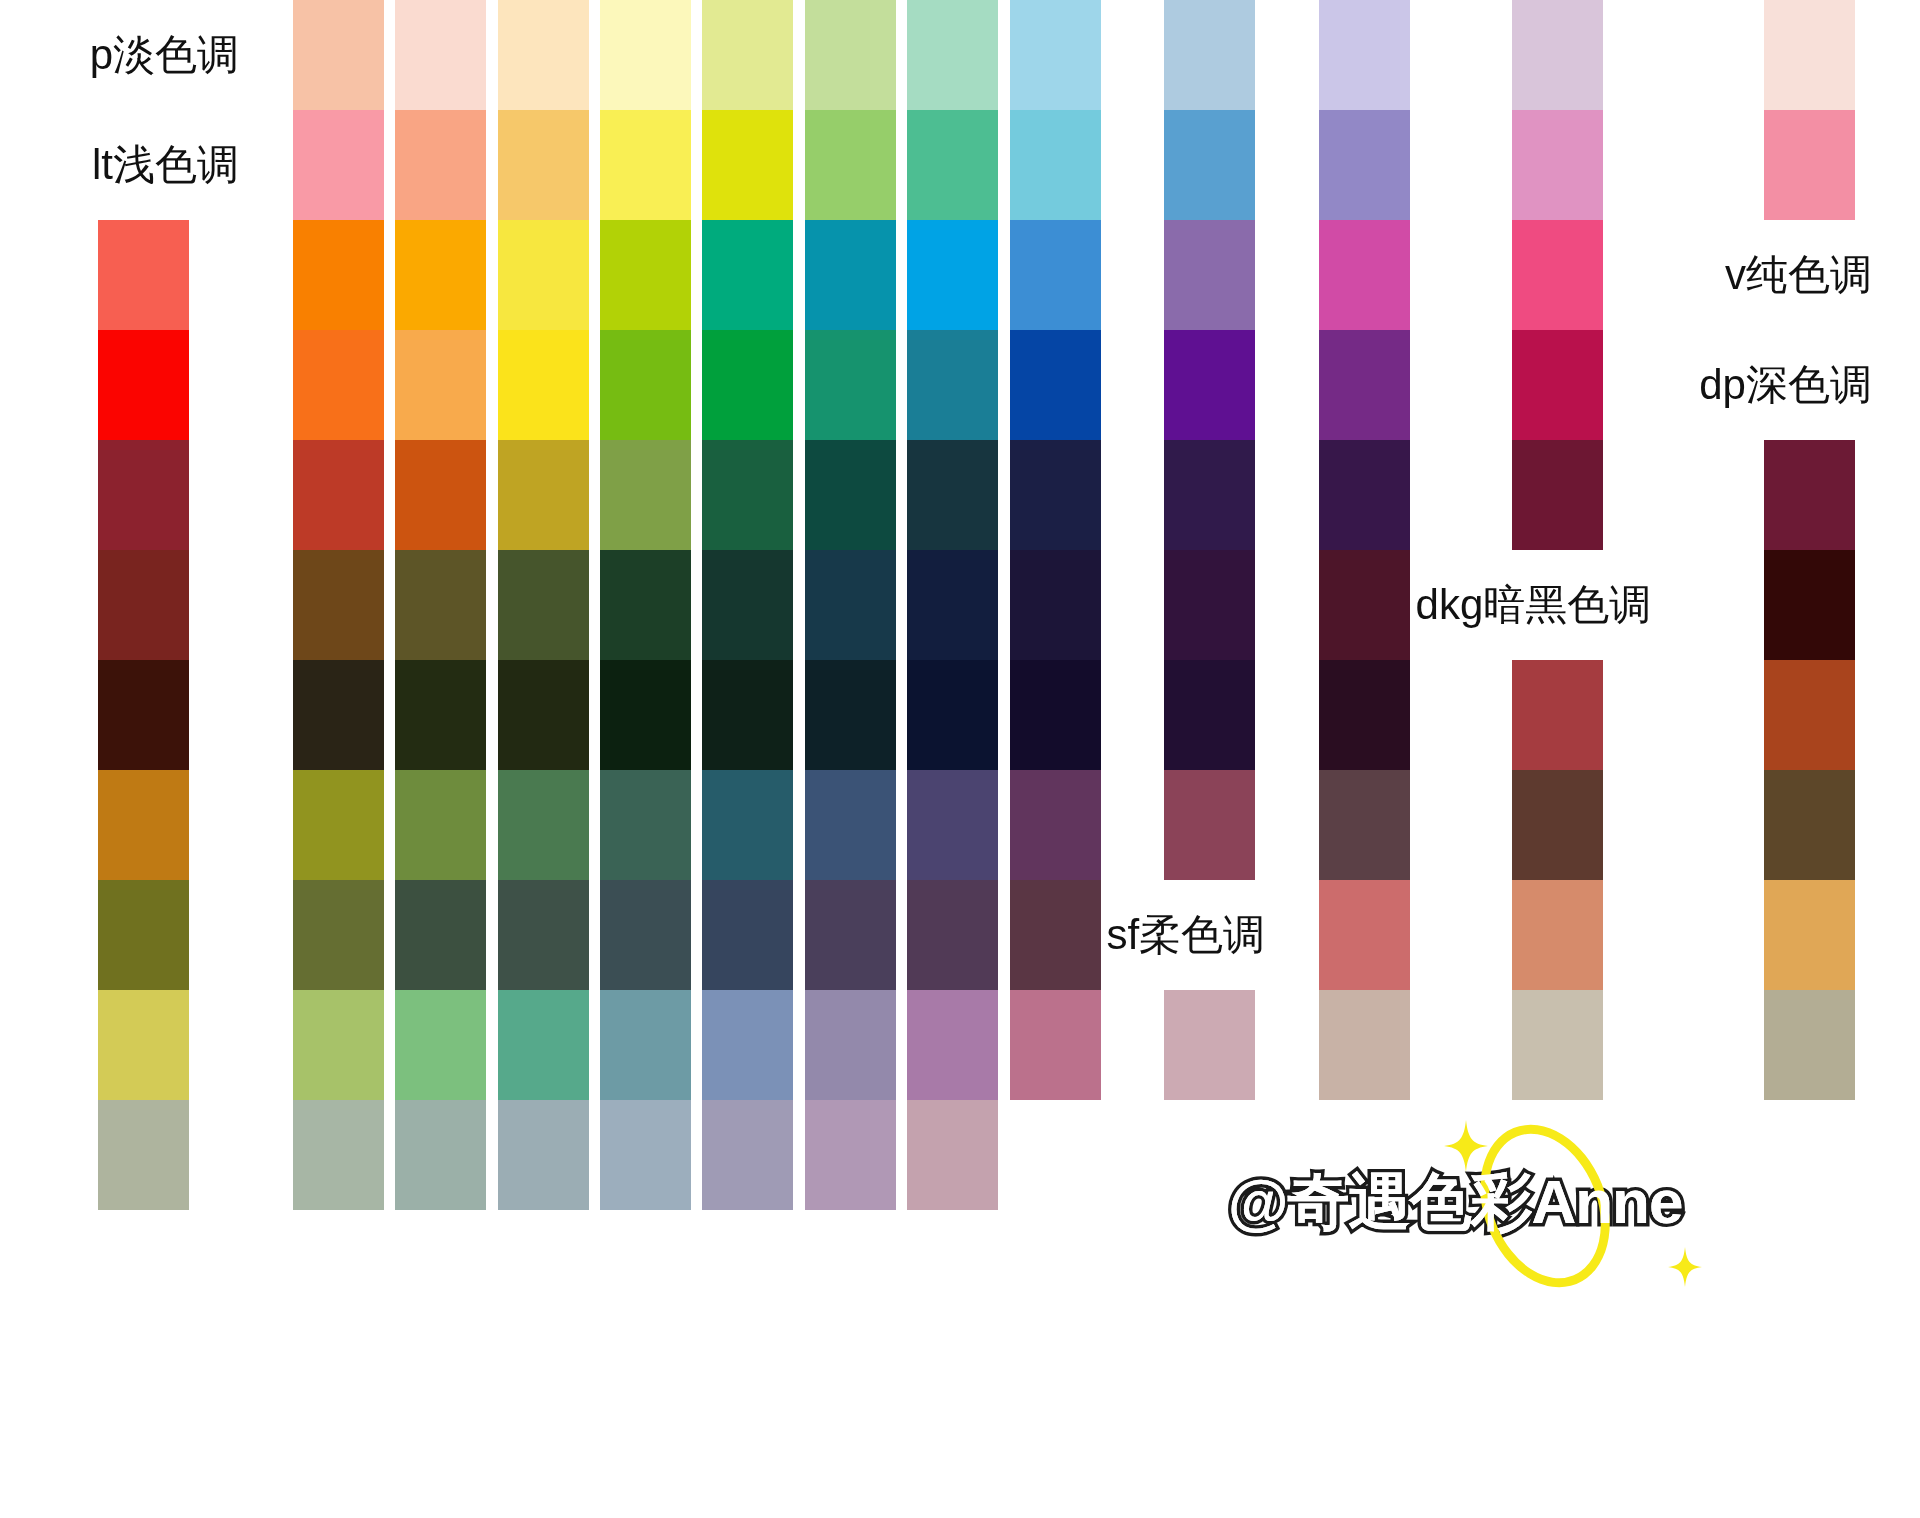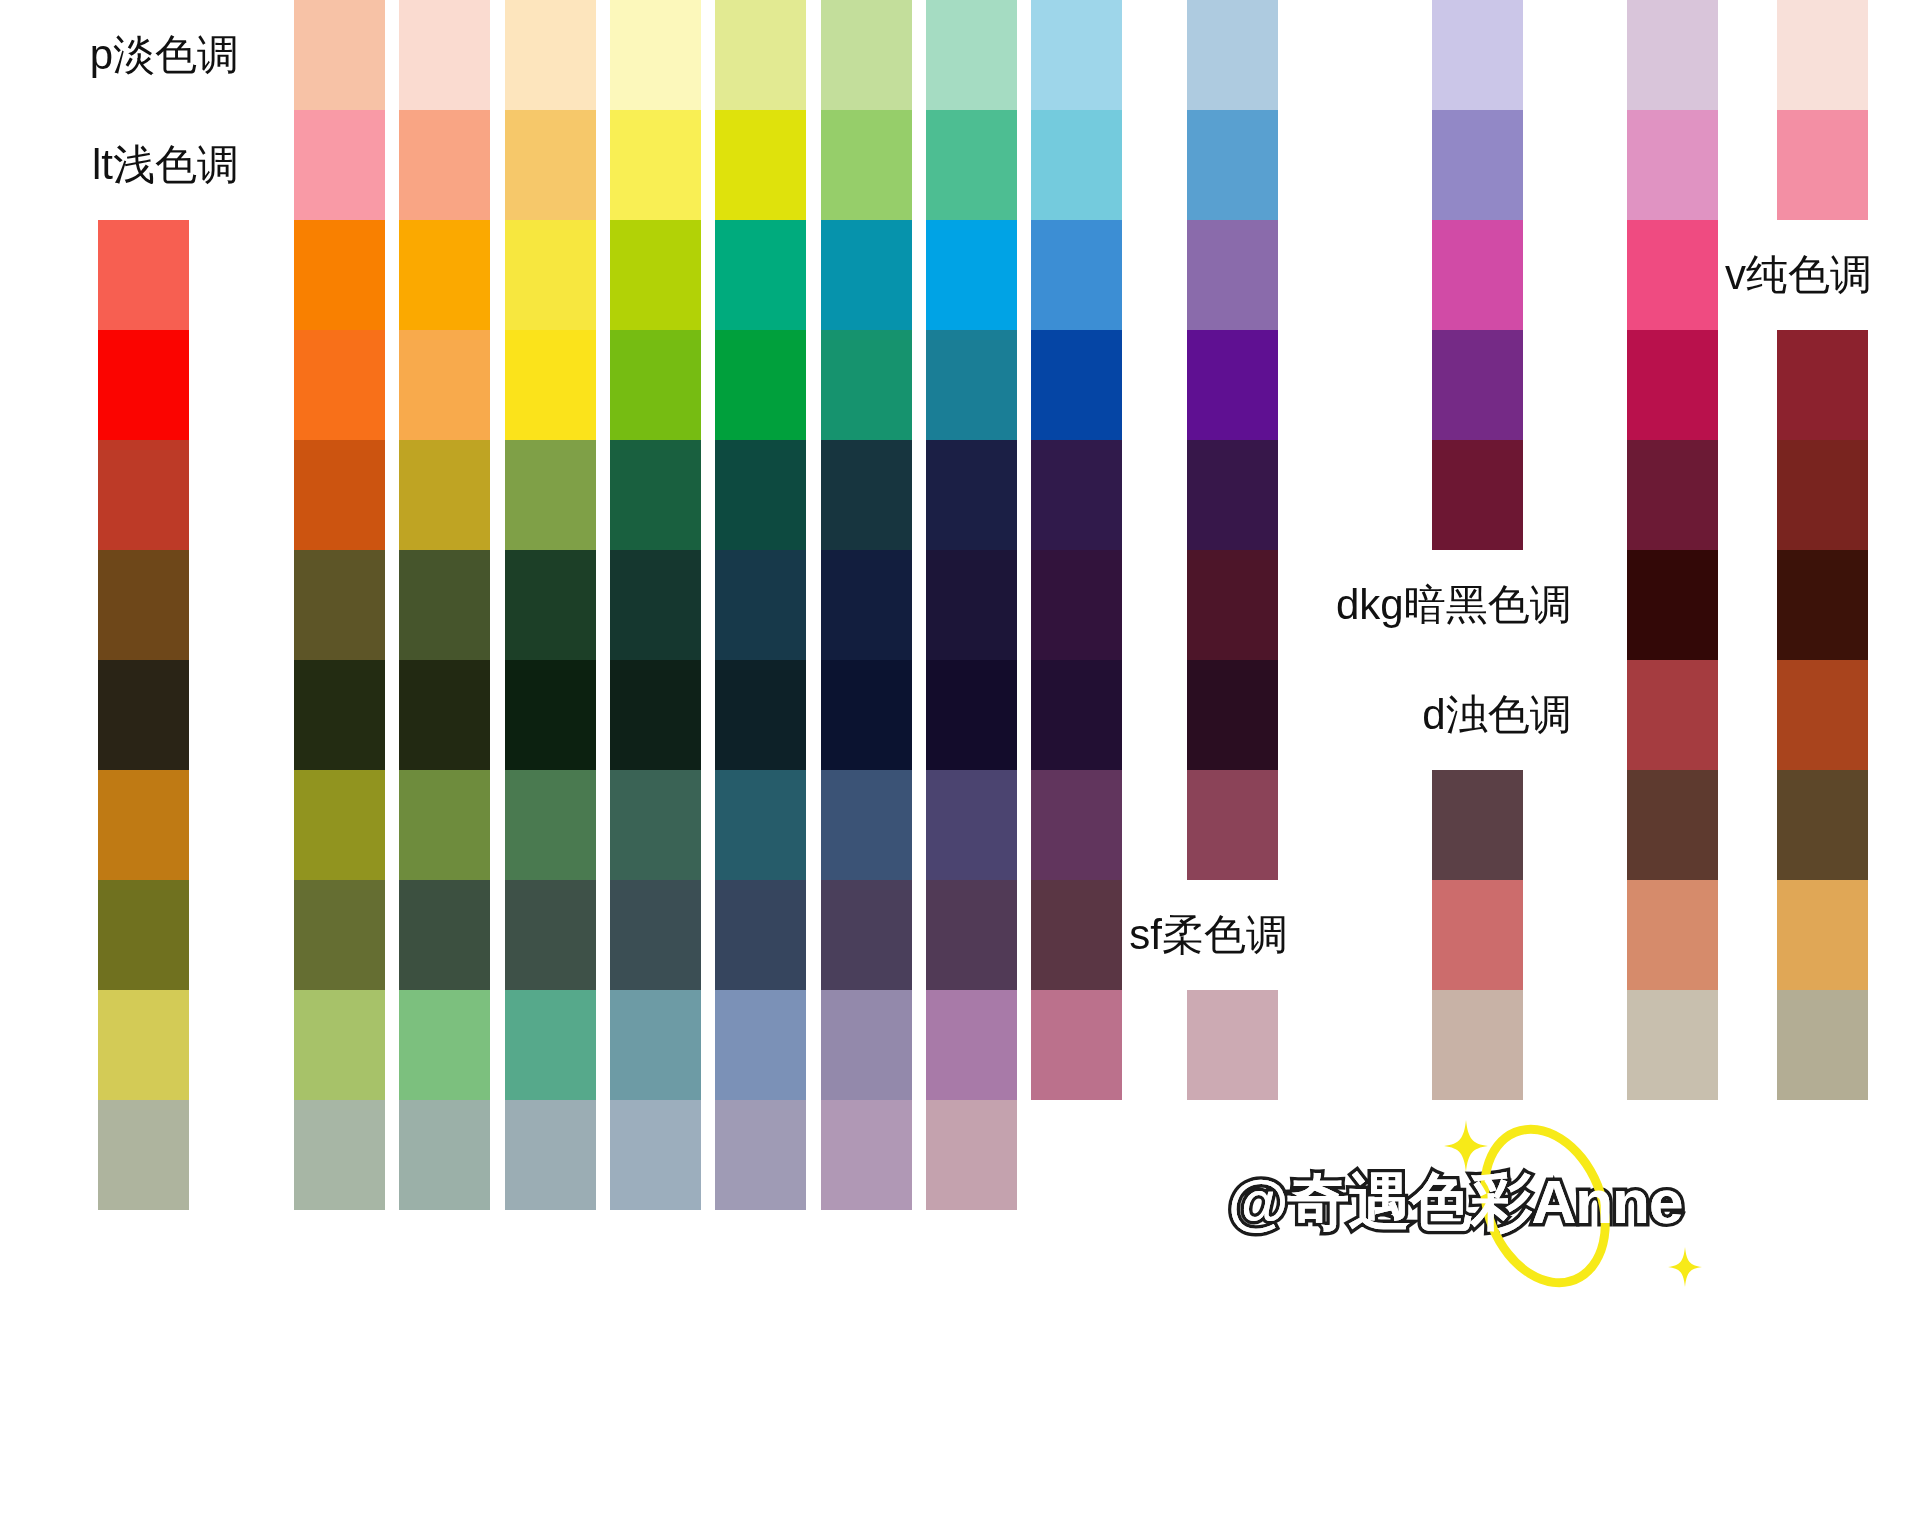--- a/index.html
+++ b/index.html
@@ -260,20 +260,21 @@
     <div class="swatch-cell">
         <div class="swatch" style="background-color: rgb(95, 16, 146);"></div>
       </div>
     <div class="swatch-cell">
         <div class="swatch" style="background-color: rgb(117, 42, 134);"></div>
       </div>
     <div class="swatch-cell">
         <div class="swatch" style="background-color: rgb(185, 17, 76);"></div>
       </div>
 
+    <div class="row-label">dp深色调</div>
     <div class="swatch-cell">
         <div class="swatch" style="background-color: rgb(140, 34, 46);"></div>
       </div>
     <div class="swatch-cell">
         <div class="swatch" style="background-color: rgb(189, 58, 39);"></div>
       </div>
     <div class="swatch-cell">
         <div class="swatch" style="background-color: rgb(204, 84, 16);"></div>
       </div>
     <div class="swatch-cell">
@@ -372,21 +373,20 @@
     <div class="swatch-cell">
         <div class="swatch" style="background-color: rgb(19, 12, 43);"></div>
       </div>
     <div class="swatch-cell">
         <div class="swatch" style="background-color: rgb(34, 15, 51);"></div>
       </div>
     <div class="swatch-cell">
         <div class="swatch" style="background-color: rgb(42, 13, 33);"></div>
       </div>
 
-    <div class="row-label">d浊色调</div>
     <div class="swatch-cell">
         <div class="swatch" style="background-color: rgb(165, 60, 64);"></div>
       </div>
     <div class="swatch-cell">
         <div class="swatch" style="background-color: rgb(169, 68, 29);"></div>
       </div>
     <div class="swatch-cell">
         <div class="swatch" style="background-color: rgb(191, 122, 20);"></div>
       </div>
     <div class="swatch-cell">

